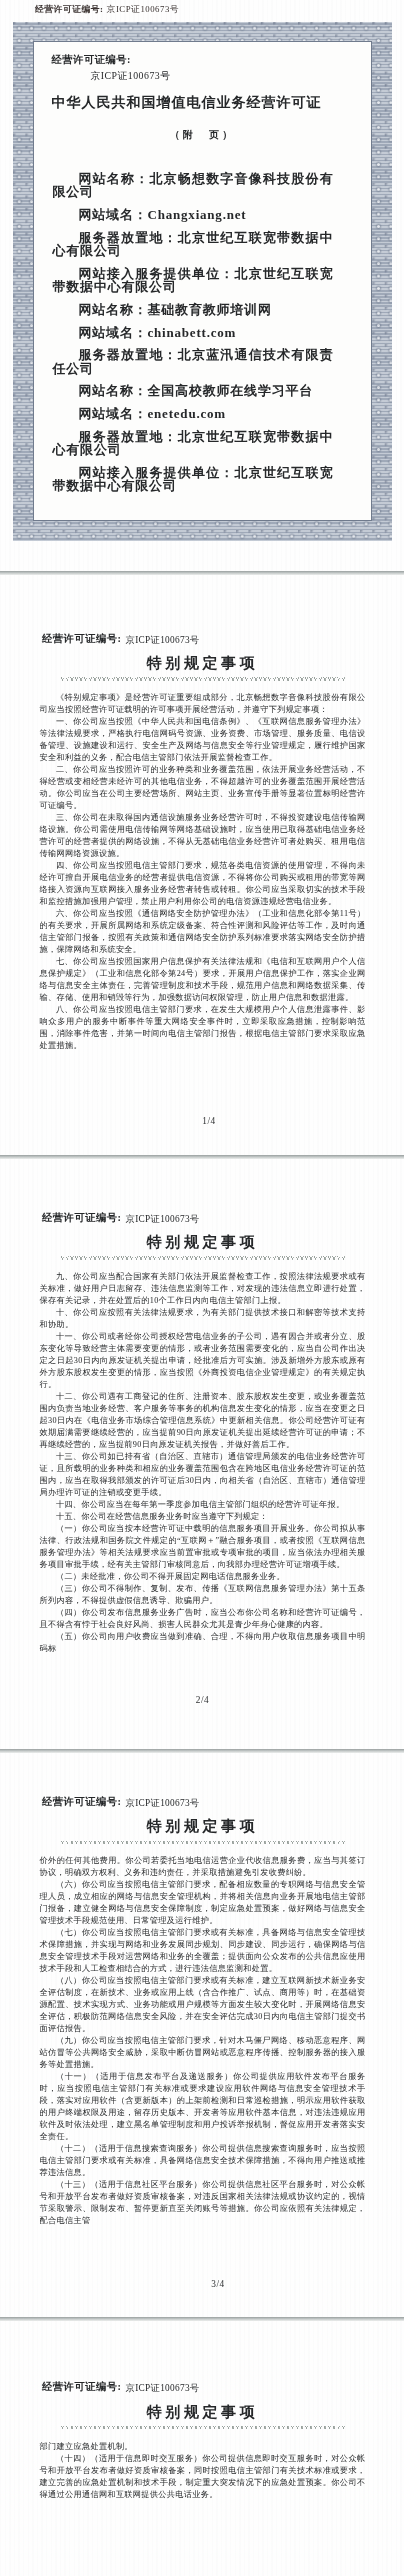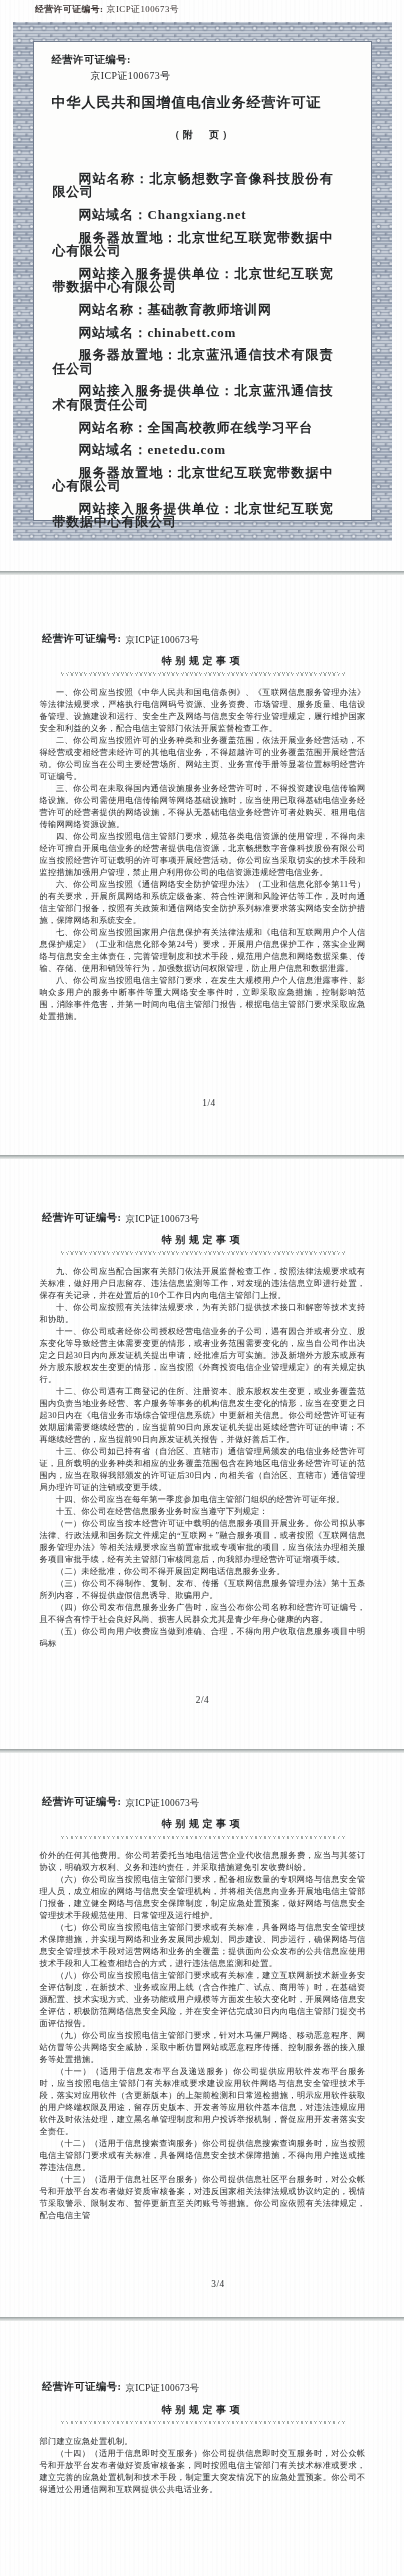--- a/index.html
+++ b/index.html
@@ -62,42 +62,42 @@
   }
   .cert-entry{
     font-size:13px;line-height:13.4px;letter-spacing:0.8px;
     text-indent:2em;text-align:justify;margin:0 0 9.3px 0;font-weight:600;
   }
 
   
   .sp-header{margin-left:42px;font-size:10.3px;font-weight:700;letter-spacing:0.5px;}
   .sp-header .num{font-size:9.3px;font-weight:500;margin-left:4.1px;position:relative;top:0.5px;letter-spacing:0.3px;}
   .sp-title{
-    text-align:center;font-size:10px;font-weight:700;letter-spacing:3.6px;margin-top:8.2px;
+    text-align:center;font-size:15px;font-weight:700;letter-spacing:3.6px;margin-top:8.2px;
   }
   .zigzag{
     width:284px;height:3.6px;margin:4.1px auto 0 auto;
     background:
       repeating-linear-gradient(63deg, transparent 0 1.5px, #98a09c 1.5px 2.3px, transparent 2.3px 4.1px),
       repeating-linear-gradient(-63deg, transparent 0 1.5px, #a8afab 1.5px 2.3px, transparent 2.3px 4.1px);
   }
   .sp-body{
     width:326px;margin:11.3px auto 0 auto;
   }
   .para{
     margin:0;font-size:8.2px;line-height:12px;letter-spacing:0.3px;
     text-align:justify;text-indent:2em;
   }
   .para.cont{text-indent:0;}
   .page-number{
     position:absolute;left:0;right:0;text-align:center;
     font-size:9.3px;letter-spacing:0.5px;color:#2c2e30;
   }
   .pg1{height:580px;padding-top:57px;box-sizing:border-box;}
-  .pg1 .page-number{bottom:47px;padding-left:13px;}
+  .pg1 .page-number{bottom:29px;padding-left:13px;}
   .pg2{height:590px;padding-top:52px;box-sizing:border-box;}
   .pg2 .page-number{bottom:44px;}
   .pg3{height:564px;padding-top:42px;box-sizing:border-box;}
   .pg3 .page-number{bottom:28px;padding-left:31px;}
   .pg4{height:552px;padding-top:59px;box-sizing:border-box;}
 </style>
 </head>
 <body>
 
 <div class="page cover">
@@ -111,43 +111,43 @@
       <div class="cert-title">中华人民共和国增值电信业务经营许可证</div>
       <div class="cert-subtitle">（附　页）</div>
       <div class="cert-body">
         <p class="cert-entry">网站名称：北京畅想数字音像科技股份有限公司</p>
         <p class="cert-entry">网站域名：Changxiang.net</p>
         <p class="cert-entry">服务器放置地：北京世纪互联宽带数据中心有限公司</p>
         <p class="cert-entry">网站接入服务提供单位：北京世纪互联宽带数据中心有限公司</p>
         <p class="cert-entry">网站名称：基础教育教师培训网</p>
         <p class="cert-entry">网站域名：chinabett.com</p>
         <p class="cert-entry">服务器放置地：北京蓝汛通信技术有限责任公司</p>
-        <p class="cert-entry">网站接入服务提供单位：北京蓝汛通信技术有限责任公司</p>
         <p class="cert-entry">网站名称：全国高校教师在线学习平台</p>
         <p class="cert-entry">网站域名：enetedu.com</p>
         <p class="cert-entry">服务器放置地：北京世纪互联宽带数据中心有限公司</p>
         <p class="cert-entry">网站接入服务提供单位：北京世纪互联宽带数据中心有限公司</p>
       </div>
     </div>
   </div>
 </div>
 
 <div class="divider"></div>
 
 <div class="page pg1">
   <div class="sp-header">
     <span>经营许可证编号:</span><span class="num">京ICP证100673号</span>
   </div>
   <div class="sp-title">特别规定事项</div>
   <div class="zigzag"></div>
   <div class="sp-body">
+    <p class="para">《特别规定事项》是经营许可证重要组成部分，北京畅想数字音像科技股份有限公司应当按照经营许可证载明的许可事项开展经营活动，并遵守下列规定事项：</p>
     <p class="para">一、你公司应当按照《中华人民共和国电信条例》、《互联网信息服务管理办法》等法律法规要求，严格执行电信网码号资源、业务资费、市场管理、服务质量、电信设备管理、设施建设和运行、安全生产及网络与信息安全等行业管理规定，履行维护国家安全和利益的义务，配合电信主管部门依法开展监督检查工作。</p>
     <p class="para">二、你公司应当按照许可的业务种类和业务覆盖范围，依法开展业务经营活动，不得经营或变相经营未经许可的其他电信业务，不得超越许可的业务覆盖范围开展经营活动。你公司应当在公司主要经营场所、网站主页、业务宣传手册等显著位置标明经营许可证编号。</p>
     <p class="para">三、你公司在未取得国内通信设施服务业务经营许可时，不得投资建设电信传输网络设施。你公司需使用电信传输网等网络基础设施时，应当使用已取得基础电信业务经营许可的经营者提供的网络设施，不得从无基础电信业务经营许可者处购买、租用电信传输网网络资源设施。</p>
-    <p class="para">四、你公司应当按照电信主管部门要求，规范各类电信资源的使用管理，不得向未经许可擅自开展电信业务的经营者提供电信资源，北京畅想数字音像科技股份有限公司应当按照经营许可证载明的许可事项开展经营活动。你公司应当采取切实的技术手段和监控措施加强用户管理，禁止用户利用你公司的电信资源违规经营电信业务。</p>
+    <p class="para">四、你公司应当按照电信主管部门要求，规范各类电信资源的使用管理，不得向未经许可擅自开展电信业务的经营者提供电信资源，不得将你公司购买或租用的带宽等网络接入资源向互联网接入服务业务经营者转售或转租。你公司应当采取切实的技术手段和监控措施加强用户管理，禁止用户利用你公司的电信资源违规经营电信业务。</p>
     <p class="para">六、你公司应当按照《通信网络安全防护管理办法》（工业和信息化部令第11号）的有关要求，开展所属网络和系统定级备案、符合性评测和风险评估等工作，及时向通信主管部门报备，按照有关政策和通信网络安全防护系列标准要求落实网络安全防护措施，保障网络和系统安全。</p>
     <p class="para">七、你公司应当按照国家用户信息保护有关法律法规和《电信和互联网用户个人信息保护规定》（工业和信息化部令第24号）要求，开展用户信息保护工作，落实企业网络与信息安全主体责任，完善管理制度和技术手段，规范用户信息和网络数据采集、传输、存储、使用和销毁等行为，加强数据访问权限管理，防止用户信息和数据泄露。</p>
     <p class="para">八、你公司应当按照电信主管部门要求，在发生大规模用户个人信息泄露事件、影响众多用户的服务中断事件等重大网络安全事件时，立即采取应急措施，控制影响范围，消除事件危害，并第一时间向电信主管部门报告，根据电信主管部门要求采取应急处置措施。</p>
   </div>
   <div class="page-number">1/4</div>
 </div>
 
 <div class="divider"></div>
 
 <div class="page pg2">

